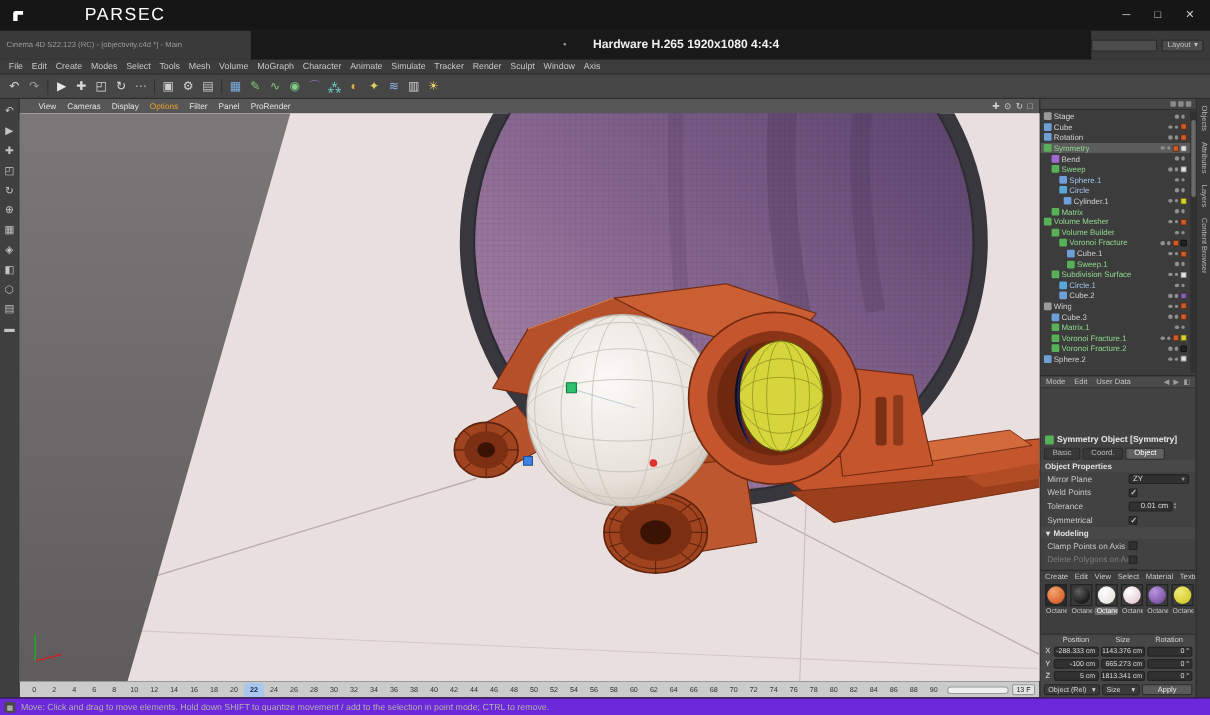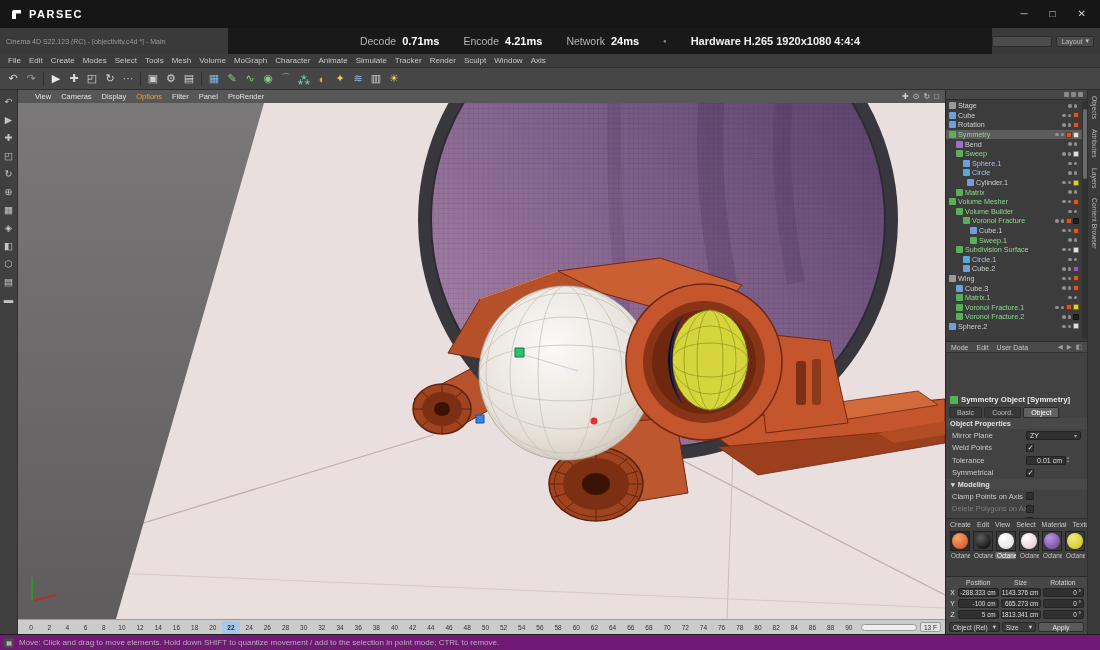--- a/index.html
+++ b/index.html
@@ -3,21 +3,21 @@
 <meta charset="utf-8">
 <style>
   *{box-sizing:border-box;margin:0;padding:0;}
   html,body{width:1100px;height:650px;overflow:hidden;background:#222;}
   body{font-family:"Liberation Sans",sans-serif;}
   .app{width:1100px;height:650px;display:flex;flex-direction:column;background:#2b2b2b;}
 
   
   .parsec-bar{height:28px;background:#161616;display:flex;align-items:center;padding:0 10px;flex:none;}
   .plogo{display:flex;align-items:center;margin-right:6px;}
-  .pbrand{color:#fff;font-weight:bold;font-size:11px;letter-spacing:1.5px;}
+  .pbrand{color:#fff;font-weight:normal;font-size:16px;letter-spacing:1.5px;margin-left:48px;}
   .win-controls{margin-left:auto;display:flex;gap:22px;padding-right:4px;}
   .wbtn{color:#cfcfcf;font-size:10px;cursor:pointer;line-height:28px;}
 
   
   .stats-row{height:26px;background:#3a3a3a;display:flex;align-items:center;position:relative;flex:none;}
   .c4d-title{font-size:7px;color:#9c9c9c;padding-left:6px;white-space:nowrap;overflow:hidden;width:235px;flex:none;}
   .stats-overlay{position:absolute;left:228px;right:108px;top:0;bottom:0;background:#191919;display:flex;align-items:center;justify-content:center;gap:24px;}
   .stat{display:flex;align-items:baseline;gap:6px;}
   .sl{color:#b5b5b5;font-size:10.5px;}
   .sv{color:#fff;font-size:11px;font-weight:bold;}
@@ -52,21 +52,21 @@
 
   
   .timeline{height:15px;background:#cbcbcb;display:flex;align-items:center;padding:0 4px;gap:3px;flex:none;border-top:1px solid #9a9a9a;}
   .tl-nums{flex:1;display:flex;min-width:0;}
   .tl-n{flex:1;text-align:center;font-size:6.5px;color:#333;line-height:13px;}
   .tl-n.cur{background:#a9c7ec;border-radius:3px;color:#15294a;font-weight:bold;}
   .tl-thumb{width:56px;height:7px;background:#efefef;border:1px solid #9a9a9a;border-radius:4px;flex:none;cursor:pointer;}
   .tl-frame{font-size:6.5px;color:#222;background:#e3e3e3;border:1px solid #999;border-radius:2px;padding:0 3px;height:10px;display:flex;align-items:center;flex:none;}
 
   
-  .statusbar{height:16px;background:#701a75;display:flex;align-items:center;gap:5px;padding-left:4px;flex:none;border-top:1px solid #1e1e1e;}
+  .statusbar{height:16px;background:#6d28d9;display:flex;align-items:center;gap:5px;padding-left:4px;flex:none;border-top:1px solid #1e1e1e;}
   .st-icon{width:10px;height:10px;background:#4a4a4a;border-radius:2px;display:flex;align-items:center;justify-content:center;font-size:6px;color:#ddd;}
   .st-text{font-size:8px;color:#b2b2b2;white-space:nowrap;overflow:hidden;}
 
   
   .right-panel{width:155px;border-left:1px solid #262626;display:flex;flex:none;background:#3f3f3f;}
   .right-main{flex:1;display:flex;flex-direction:column;min-width:0;}
   .right-tabs{width:13px;background:#3a3a3a;border-left:1px solid #2e2e2e;display:flex;flex-direction:column;align-items:center;gap:10px;padding-top:6px;flex:none;}
   .rt-tab{writing-mode:vertical-rl;font-size:6.8px;color:#b5b5b5;cursor:pointer;white-space:nowrap;}
 
   
@@ -156,35 +156,20 @@
   <div class="stats-row">
     <span class="c4d-title">Cinema 4D S22.123 (RC) - [objectivity.c4d *] - Main</span>
     <div class="tr-grp">
       <span class="mini-box"></span>
       <span class="mini-dd">
           <span>Layout</span>
           <span>▾</span>
         </span>
     </div>
     <div class="stats-overlay">
-      <span style="display:flex;gap:24px;">
-
-      <span class="stat">
-            <span class="sl">Decode</span>
-            <span class="sv">0.71ms</span>
-          </span>
-          <span class="stat">
-            <span class="sl">Encode</span>
-            <span class="sv">4.21ms</span>
-          </span>
-          <span class="stat">
-            <span class="sl">Network</span>
-            <span class="sv">24ms</span>
-          </span>
-        </span>
       <span class="sdot">●</span>
       <span class="hw">Hardware H.265 1920x1080 4:4:4</span>
     </div>
   </div>
 
   <div class="menubar">
 
   <span class="menu-item">File</span>
       <span class="menu-item">Edit</span>
       <span class="menu-item">Create</span>

